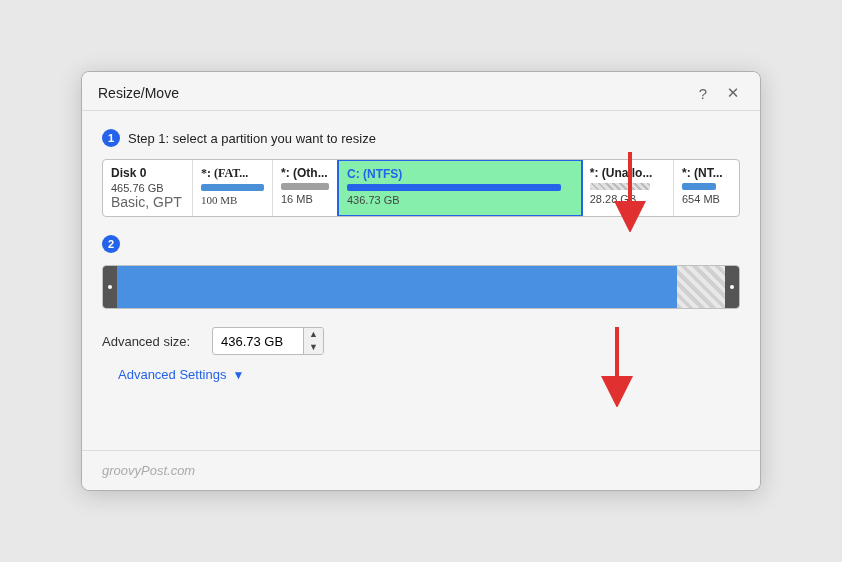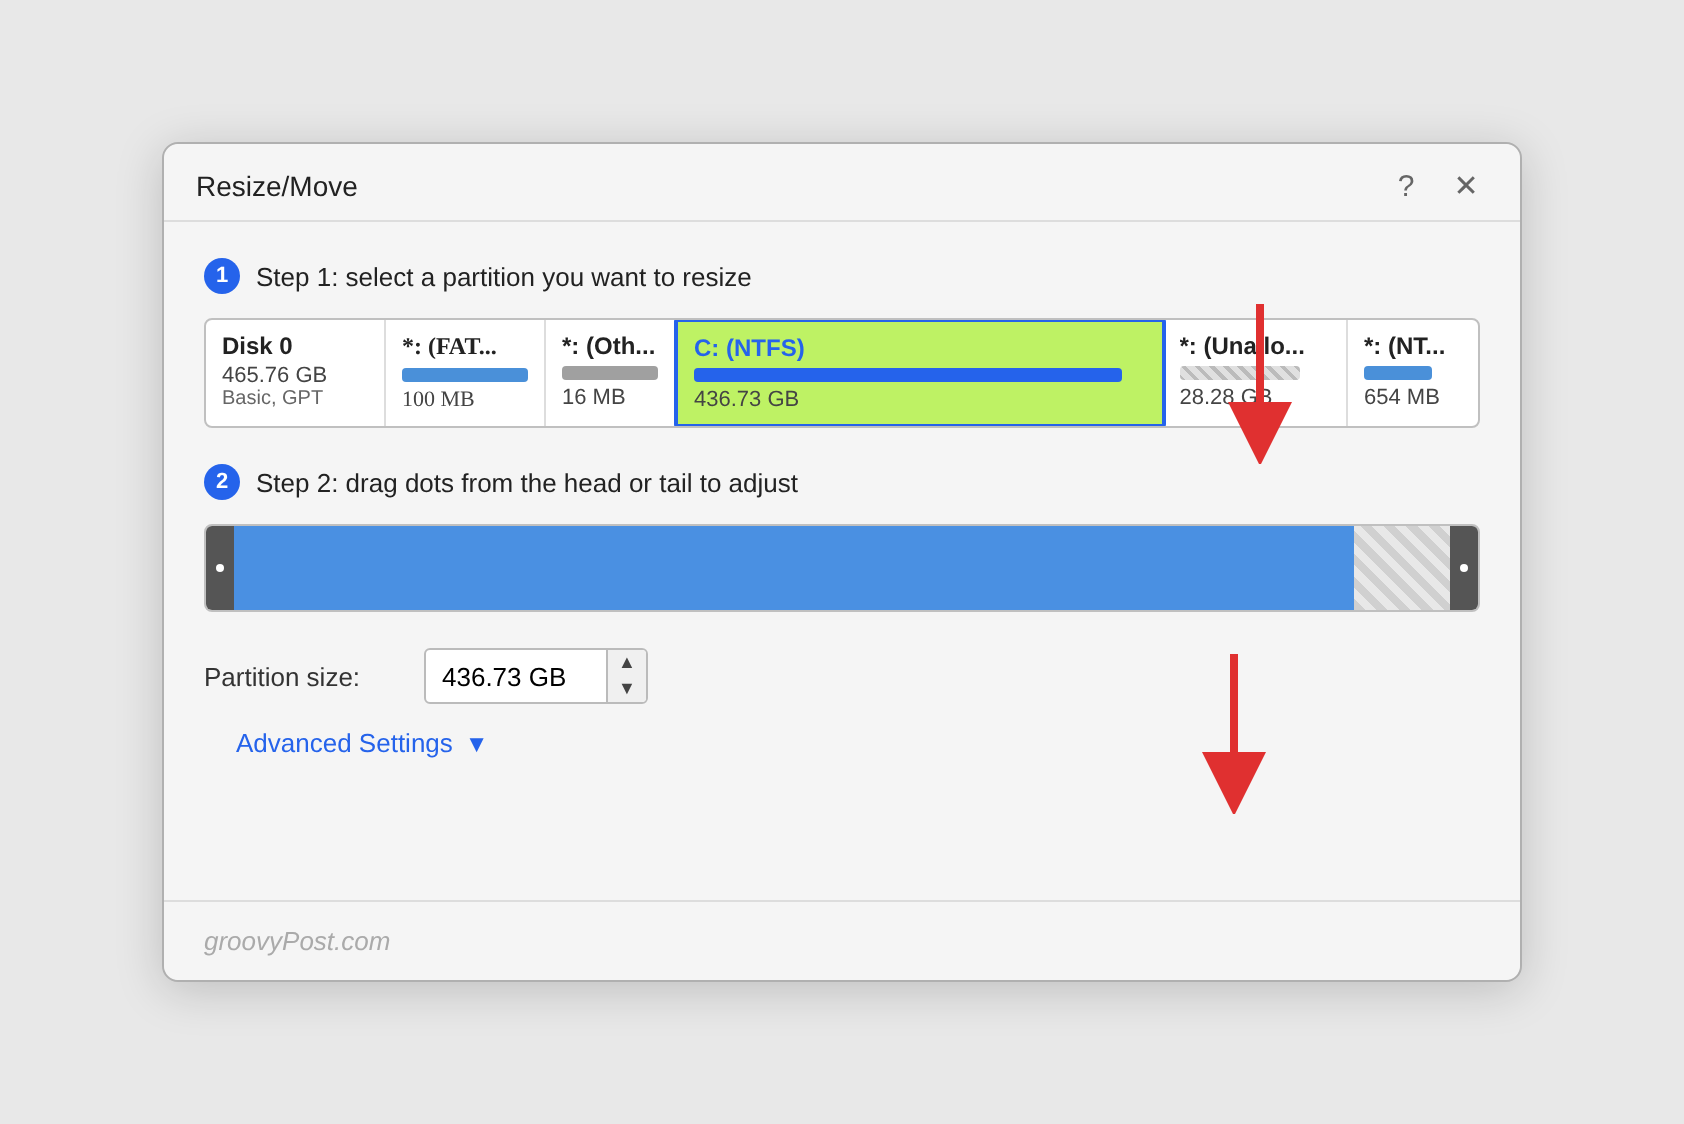--- a/index.html
+++ b/index.html
@@ -93,21 +93,21 @@
     }
     .pt-cell {
       flex: 1;
       padding: 6px 8px;
       border-right: 1px solid #ddd;
       font-size: 12px;
       min-width: 0;
     }
     .pt-cell:last-child { border-right: none; }
     .pt-cell.selected {
-      background: #bef264;
+      background: #86efac;
       border: 2px solid #2563eb;
       border-radius: 2px;
       margin: -1px;
       flex: 3;
     }
     .pt-cell-label {
       font-weight: 600;
       font-size: 12px;
       margin-bottom: 2px;
       white-space: nowrap;
@@ -124,21 +124,21 @@
     }
     .pt-bar.blue { background: #4a90d9; }
     .pt-bar.gray { background: #a0a0a0; }
     .pt-bar.blue-full { background: #4a90d9; width: 90%; }
     .pt-bar.selected-bar { background: #2563eb; width: 95%; }
     .pt-size {
       font-size: 11px;
       color: #444;
     }
     .pt-info {
-      font-size: 10px;
+      font-size: 14px;
       color: #666;
     }
     .pt-cell-disk {
       flex: 0 0 90px;
     }
     .pt-cell-fat {
       flex: 0 0 80px;
       font-family: Liberation Serif, serif;
     }
     .pt-cell-oth {
@@ -367,38 +367,37 @@
 
       <div class="pt-cell pt-cell-ntfs">
         <div class="pt-cell-label">*: (NT...</div>
         <div class="pt-bar blue" style="width:70%;"></div>
         <div class="pt-size">654 MB</div>
       </div>
     </div>
 
     <div class="step-header">
       <div class="step-badge">2</div>
-      <span>Step 2: drag dots from the head or tail to adjust</span>
     </div>
 
     <div class="resize-bar-wrapper">
       <div class="resize-bar-inner">
         <div class="resize-handle-left">
           <div class="resize-handle-dot"></div>
         </div>
         <div class="resize-blue"></div>
         <div class="resize-gray"></div>
         <div class="resize-handle-right">
           <div class="resize-handle-dot"></div>
         </div>
       </div>
     </div>
 
     <div class="partition-size-row">
-      <span class="partition-size-label">Partition size:</span>
+      <span class="partition-size-label">Advanced size:</span>
       <div class="partition-size-input-wrap">
         <input class="partition-size-input" type="text" value="436.73 GB" style="">
         <div class="spin-btns">
           <button class="spin-btn">▲</button>
           <button class="spin-btn">▼</button>
         </div>
       </div>
     </div>
 
     <div class="advanced-settings-row">

